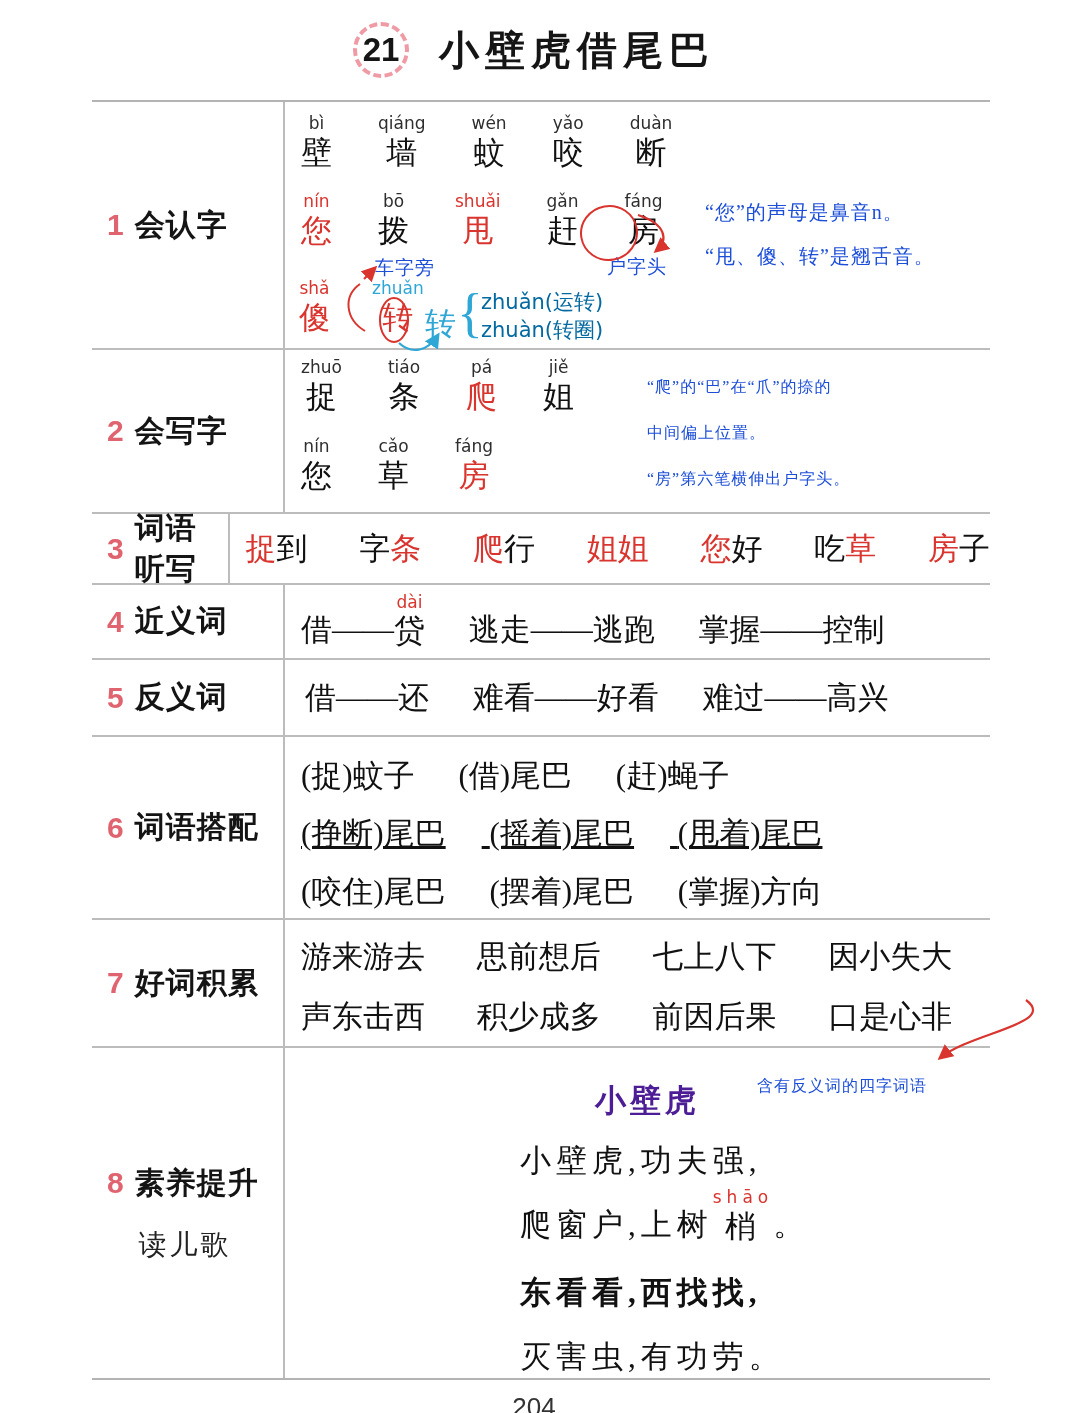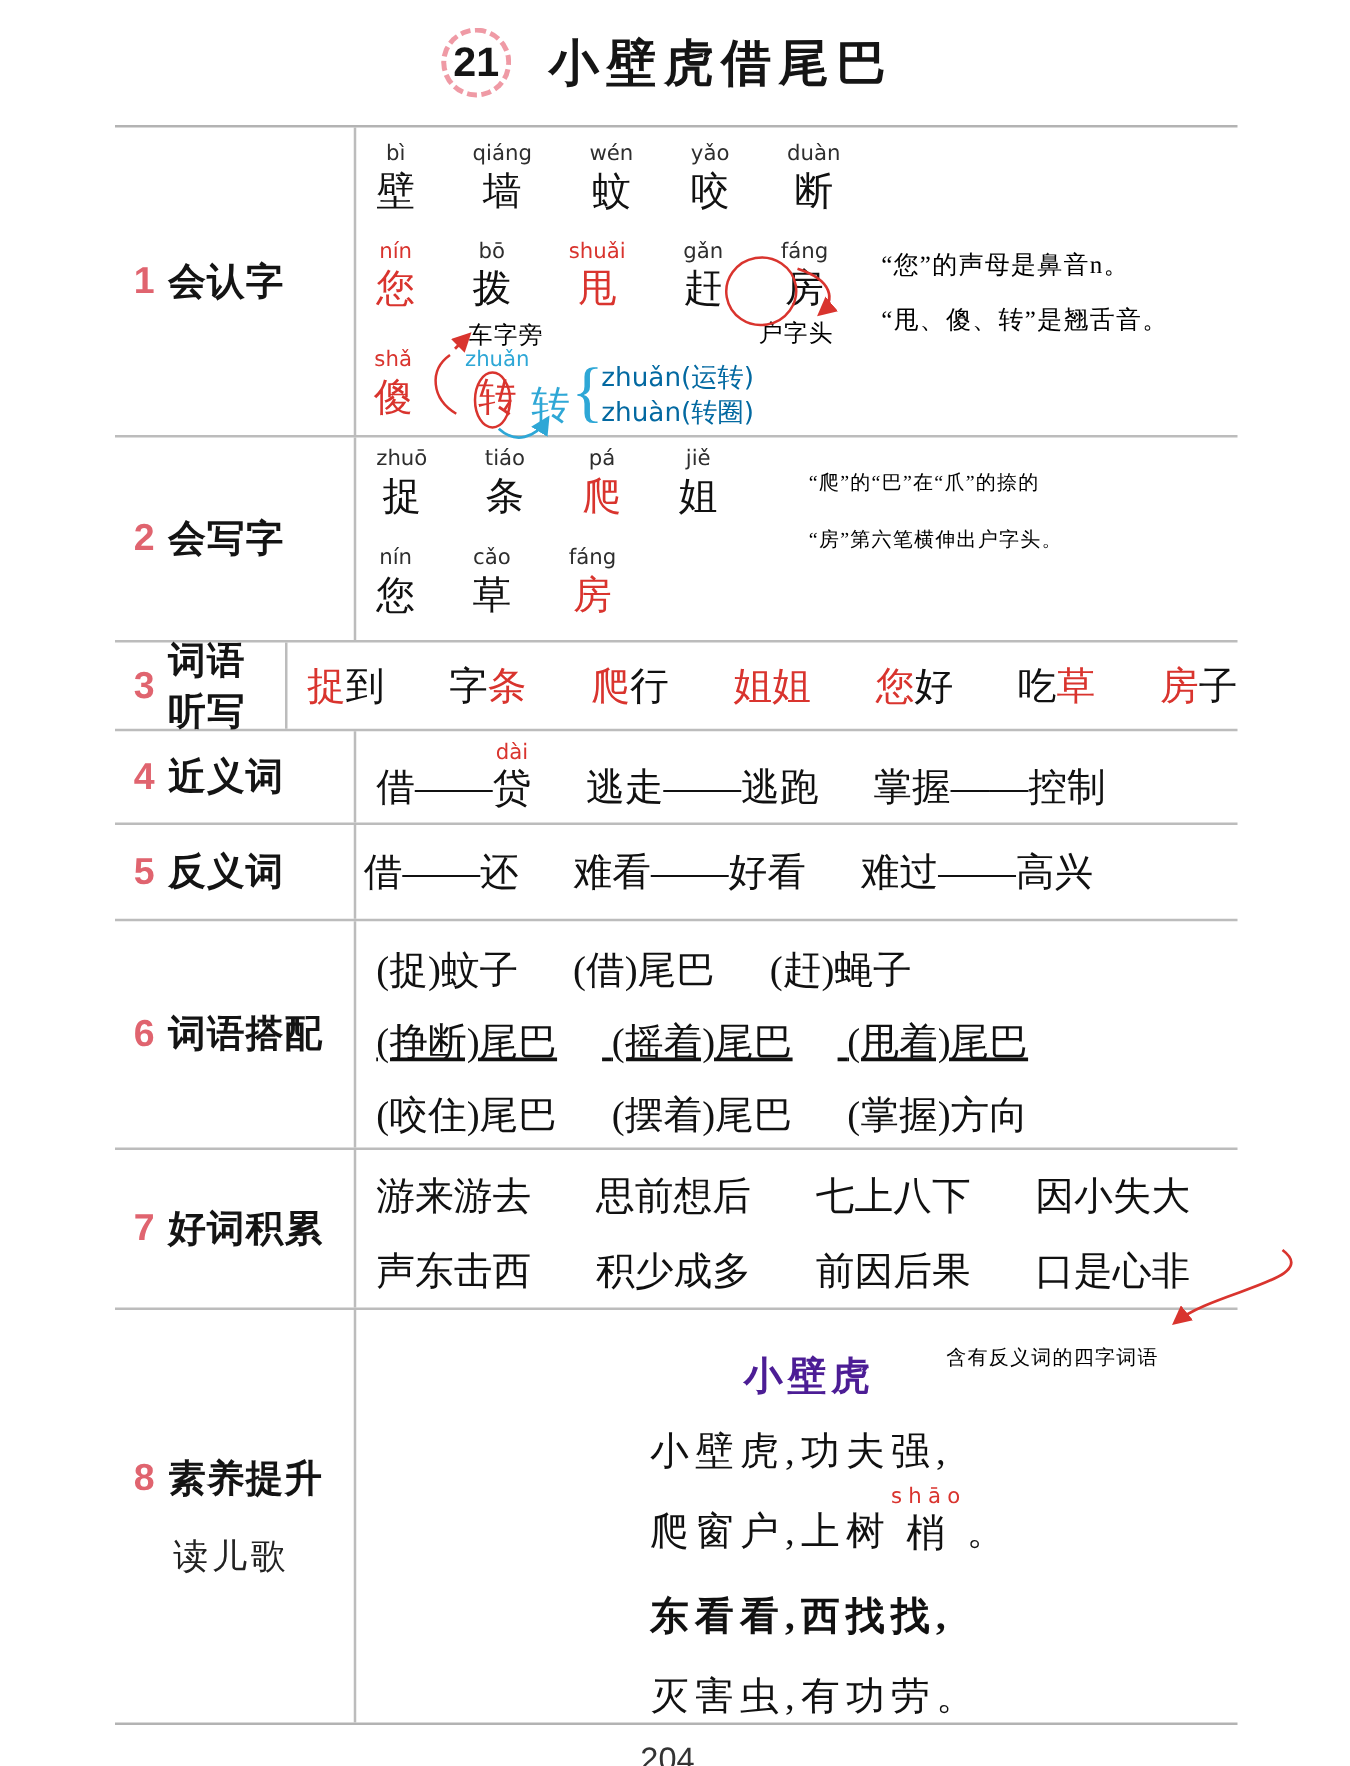--- a/index.html
+++ b/index.html
@@ -36,21 +36,21 @@
   
   .cs { display:inline-block; text-align:center; vertical-align:bottom; margin-right:42px; }
   .cs:last-child { margin-right:0; }
   .cs .py { display:block; font:17px "DejaVu Sans", sans-serif; color:#2e2e2e; line-height:1.15; }
   .cs .ch { display:block; font:31px "Liberation Serif", serif; color:#111; line-height:1.25; }
 
   .red  { color:#d9342e !important; }
   .blue { color:#2ea7d6 !important; }
 
   .abs { position:absolute; }
-  .hand { font:19px "Liberation Serif", serif; color:#000000; letter-spacing:1px; }
+  .hand { font:19px "Liberation Serif", serif; color:#1d4ed8; letter-spacing:1px; }
 
   
   .zhuan-readings { font:21px "DejaVu Sans", sans-serif; color:#0369a1; line-height:28px; }
   .brace { font:400 54px "Liberation Serif", serif; color:#2ea7d6; line-height:1; }
   .alt-zhuan { font:31px "Liberation Serif", serif; color:#2ea7d6; }
 
   
   .wordline { font:31px "Liberation Serif", serif; color:#111; white-space:nowrap; }
   .wordline .gap { display:inline-block; width:44px; }
   .pairline  { font:31px "Liberation Serif", serif; color:#111; white-space:nowrap; }
@@ -138,20 +138,21 @@
           <span class="cs"><span class="py">pá</span><span class="ch red">爬</span></span>
           <span class="cs"><span class="py">jiě</span><span class="ch">姐</span></span>
         </div>
         <div class="abs" style="left:16px; top:87px;">
           <span class="cs"><span class="py">nín</span><span class="ch">您</span></span>
           <span class="cs"><span class="py">cǎo</span><span class="ch">草</span></span>
           <span class="cs"><span class="py">fáng</span><span class="ch red">房</span></span>
         </div>
         <div class="abs hand" style="left:362px; top:14px; line-height:46px; font-size:16px;">
           <div>“爬”的“巴”在“爪”的捺的</div>
+          <div>中间偏上位置。</div>
           <div>“房”第六笔横伸出户字头。</div>
         </div>
       </div>
     </div>
 
     <div class="row" style="height:71px;">
       <div class="cell-label">
         <div class="label-line">
           <span class="num">3</span>
           <span class="label-text">词语听写</span>
@@ -187,21 +188,21 @@
     </div>
 
     <div class="row" style="height:77px;">
       <div class="cell-label">
         <div class="label-line">
           <span class="num">5</span>
           <span class="label-text">反义词</span>
         </div>
       </div>
       <div class="cell-content" style="display:flex; align-items:center;">
-        <div class="pairline" style="padding-left:6px;">
+        <div class="pairline" style="padding-left:20px;">
           <span>借——还</span><span class="gap"></span>
           <span>难看——好看</span><span class="gap"></span>
           <span>难过——高兴</span>
         </div>
       </div>
     </div>
 
     <div class="row" style="height:183px;">
       <div class="cell-label">
         <div class="label-line">

